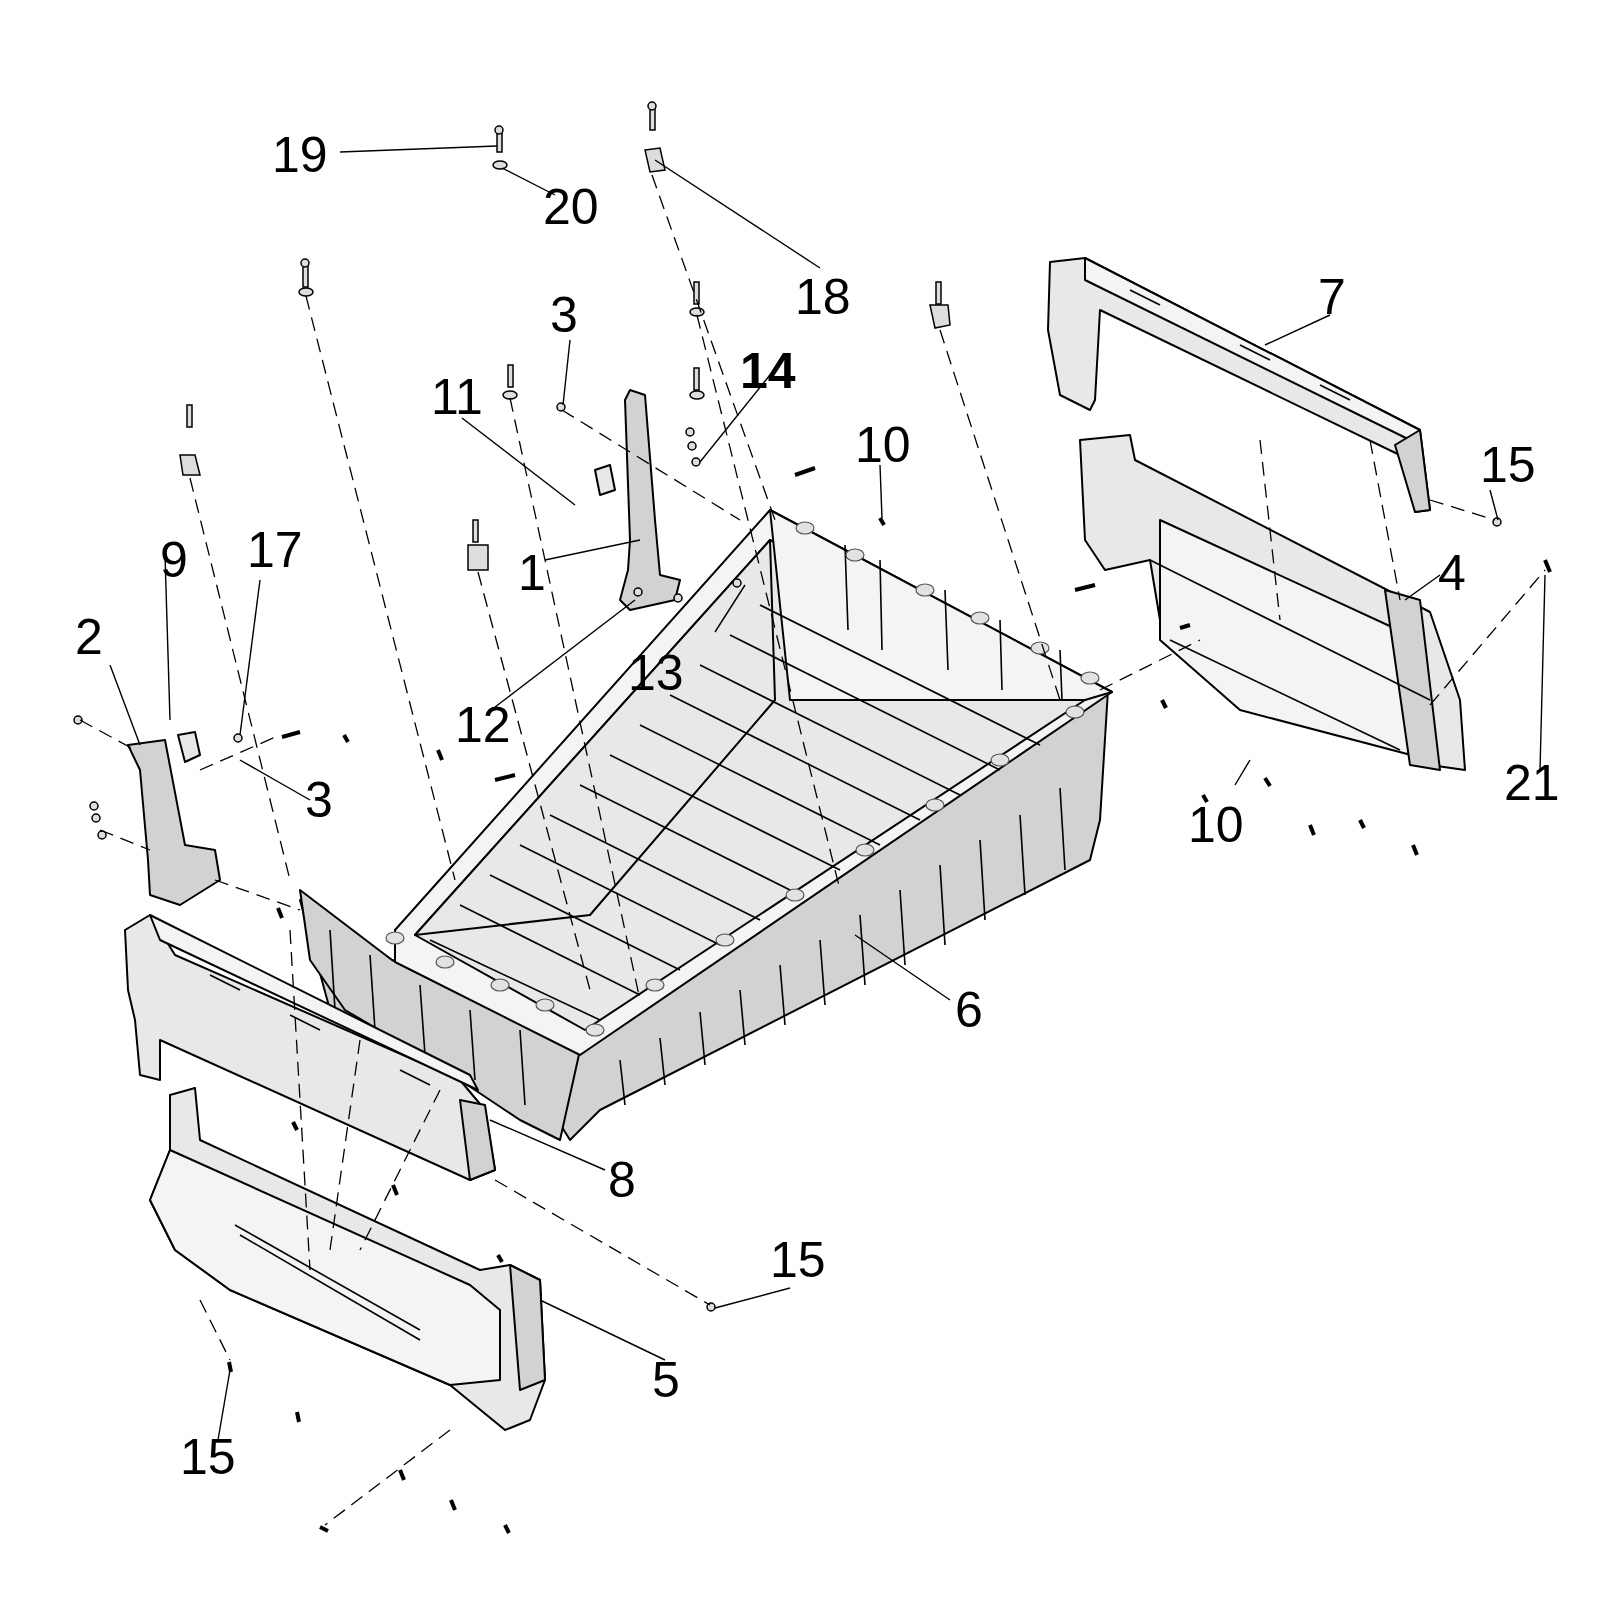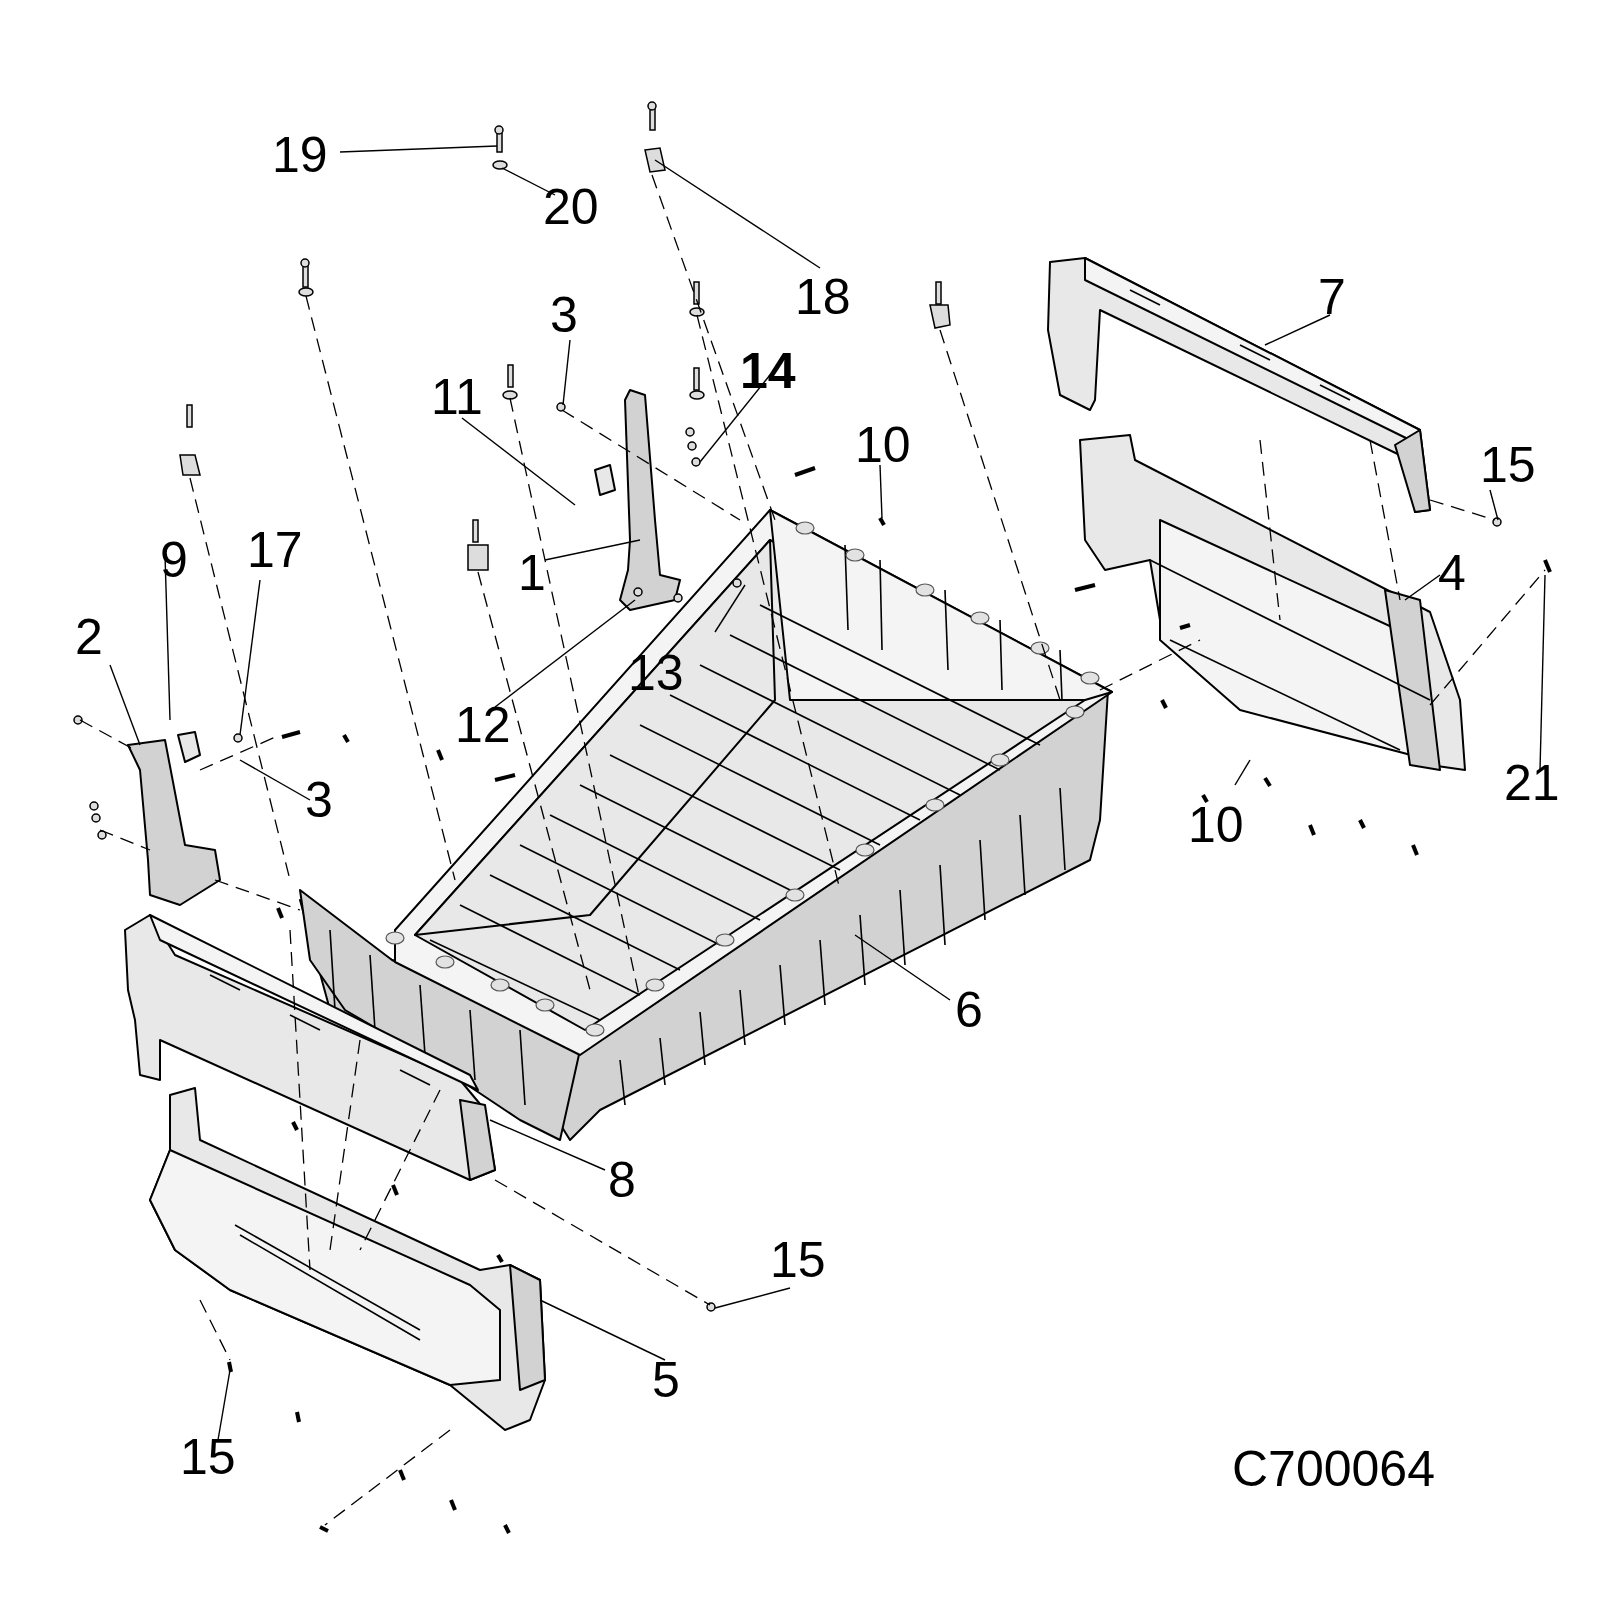--- a/index.html
+++ b/index.html
@@ -265,21 +265,20 @@
       <line class="leader" x1="260" y1="580" x2="240" y2="735"></line>
       <line class="leader" x1="310" y1="800" x2="240" y2="760"></line>
       <line class="leader" x1="605" y1="1170" x2="490" y2="1120"></line>
       <line class="leader" x1="665" y1="1360" x2="540" y2="1300"></line>
       <line class="leader" x1="790" y1="1288" x2="715" y2="1308"></line>
       <line class="leader" x1="218" y1="1440" x2="230" y2="1370"></line>
     </g>
   </svg>
 
   
-  <div class="figcode">C700064</div>
 
   <div class="callout" style="left:518px;top:548px;">1</div>
   <div class="callout" style="left:75px;top:612px;">2</div>
   <div class="callout" style="left:550px;top:290px;">3</div>
   <div class="callout" style="left:1438px;top:548px;">4</div>
   <div class="callout" style="left:652px;top:1355px;">5</div>
   <div class="callout" style="left:955px;top:985px;">6</div>
   <div class="callout" style="left:1318px;top:272px;">7</div>
   <div class="callout" style="left:608px;top:1155px;">8</div>
   <div class="callout" style="left:160px;top:535px;">9</div>

